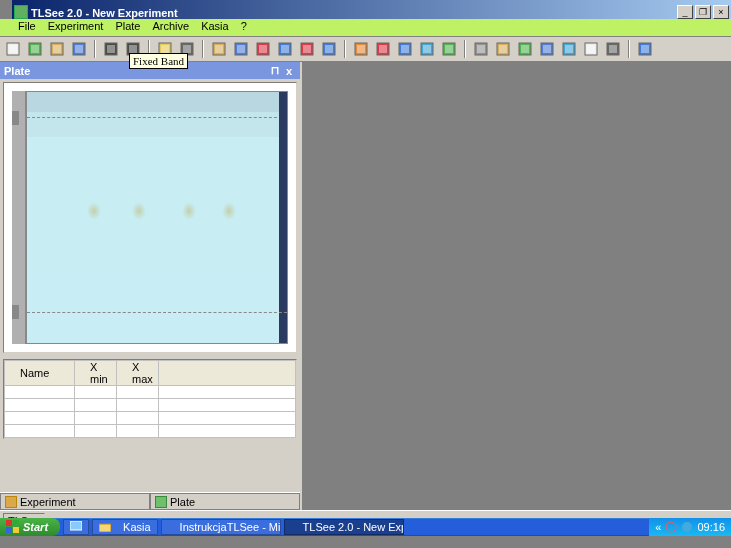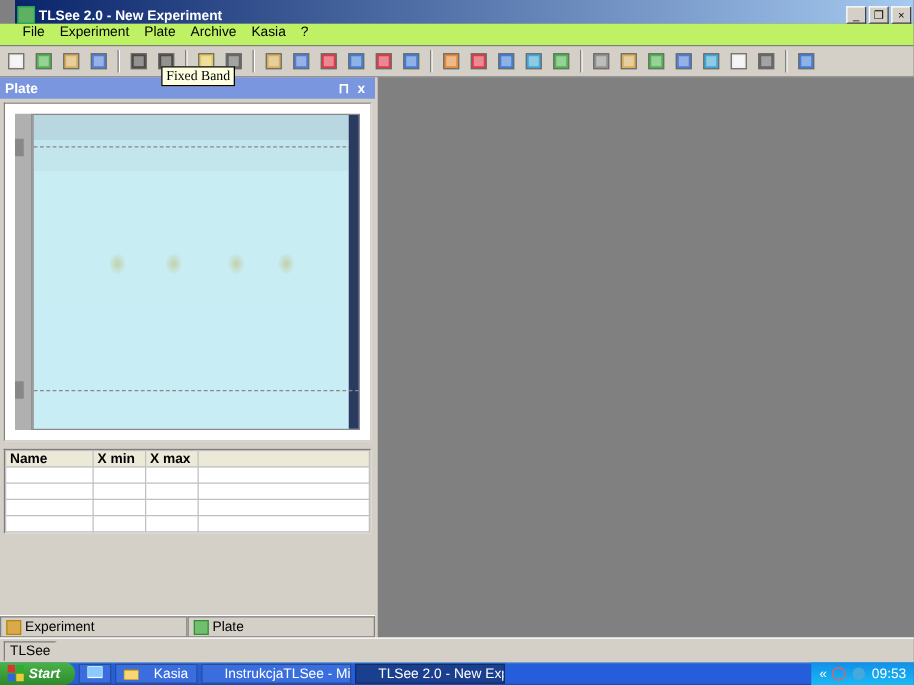--- a/index.html
+++ b/index.html
@@ -31,32 +31,32 @@
 .plate-rulers { width: 14px; background: #b0b0b0; border-right: 1px solid #888; position: relative; }
 .plate-clip { width: 7px; height: 14px; background: #888; position: absolute; }
 .plate-img { flex:1; height: 253px; background: linear-gradient(to bottom, #b8d7e0 0%, #b8d7e0 8%, #c3e6ec 8%, #c3e6ec 18%, #c8edf2 18%, #c8edf5 100%); border: 1px solid #888; position: relative; }
 .plate-img::before { content:""; position:absolute; left:0; right:0; top:25px; border-top:1px dashed #888; }
 .plate-img::after { content:""; position:absolute; left:0; right:0; bottom:30px; border-top:1px dashed #888; }
 .plate-dark { position:absolute; right:0; top:0; bottom:0; width:8px; background:#2a3a60; }
 .plate-spot { position:absolute; width:14px; height:18px; background: radial-gradient(ellipse, rgba(190,180,100,0.5), transparent 70%); top:110px; }
 
 .data-table { margin: 3px; background:#fff; border:1px inset #d4d0c8; }
 .data-table table { width:100%; border-collapse: collapse; }
-.data-table th, .data-table td { border:1px solid #c0c0c0; height:13px; font-weight: bold; text-align:left; padding-left:3px; }
+.data-table th, .data-table td { border:1px solid #c0c0c0; height:13px; font-weight: normal; text-align:left; padding-left:15px; }
 .data-table th { background:#ece9d8; }
 
 .bottom-tabs { display:flex; border-top:1px solid #fff; background:#d4d0c8; height:18px; position:absolute; bottom:38px; left:0; width:300px; }
 .tab { flex:1; display:flex; align-items:center; padding:1px 4px; border:1px solid #808080; background:#d4d0c8; cursor:pointer; gap:3px; }
 .tab-icon { width:12px; height:12px; background:#d9a94b; border:1px solid #b8860b; }
 .tab-icon.green { background:#6fbf6f; border-color:#3a8a3a; }
 
 .statusbar { height:20px; background:#d4d0c8; border-top:1px solid #fff; display:flex; align-items:center; padding-left:3px; position:absolute; bottom:18px; left:0; right:0; }
 .statusbar .cell { border:1px inset #d4d0c8; padding:1px 4px; height:16px; }
 
-.taskbar { position:absolute; bottom:0; left:0; right:0; height:18px; background: linear-gradient(to bottom, #3f8cde, #245edb 8%, #245edb 92%, #1941a5); display:flex; align-items:center; color:#fff; }
+.taskbar { position:absolute; bottom:12px; left:0; right:0; height:18px; background: linear-gradient(to bottom, #3f8cde, #245edb 8%, #245edb 92%, #1941a5); display:flex; align-items:center; color:#fff; }
 .start { height:18px; background:linear-gradient(to bottom,#49b346,#2e8a2e); display:flex; align-items:center; padding:0 12px 0 6px; font-weight:bold; font-style:italic; border-radius:0 8px 8px 0; gap:3px; cursor:pointer; }
 .task-item { height:16px; background: rgba(255,255,255,0.1); border:1px solid rgba(0,0,0,0.3); margin-left:3px; padding:0 6px; display:flex; align-items:center; gap:12px; cursor:pointer; max-width:120px; overflow:hidden; white-space:nowrap; font-size:10px; }
 .task-item.active { background: #1a3f8f; }
 .tray { margin-left:auto; background: linear-gradient(to bottom,#1290e9,#19b9f3); height:18px; display:flex; align-items:center; padding:0 6px; gap:4px; }
 
 svg { display:block; }
 </style>
 </head>
 <body>
 
@@ -368,15 +368,15 @@
     <span>TLSee 2.0 - New Exper...</span>
   </div>
   <div class="tray">
     <span>«</span>
     <svg width="12" height="12">
         <circle cx="6" cy="6" r="5" fill="none" stroke="#f55"></circle>
       </svg>
     <svg width="12" height="12">
         <circle cx="6" cy="6" r="5" fill="#4ad"></circle>
       </svg>
-    <span>09:53</span>
+    <span>09:16</span>
   </div>
 </div>
 
 </body></html>

